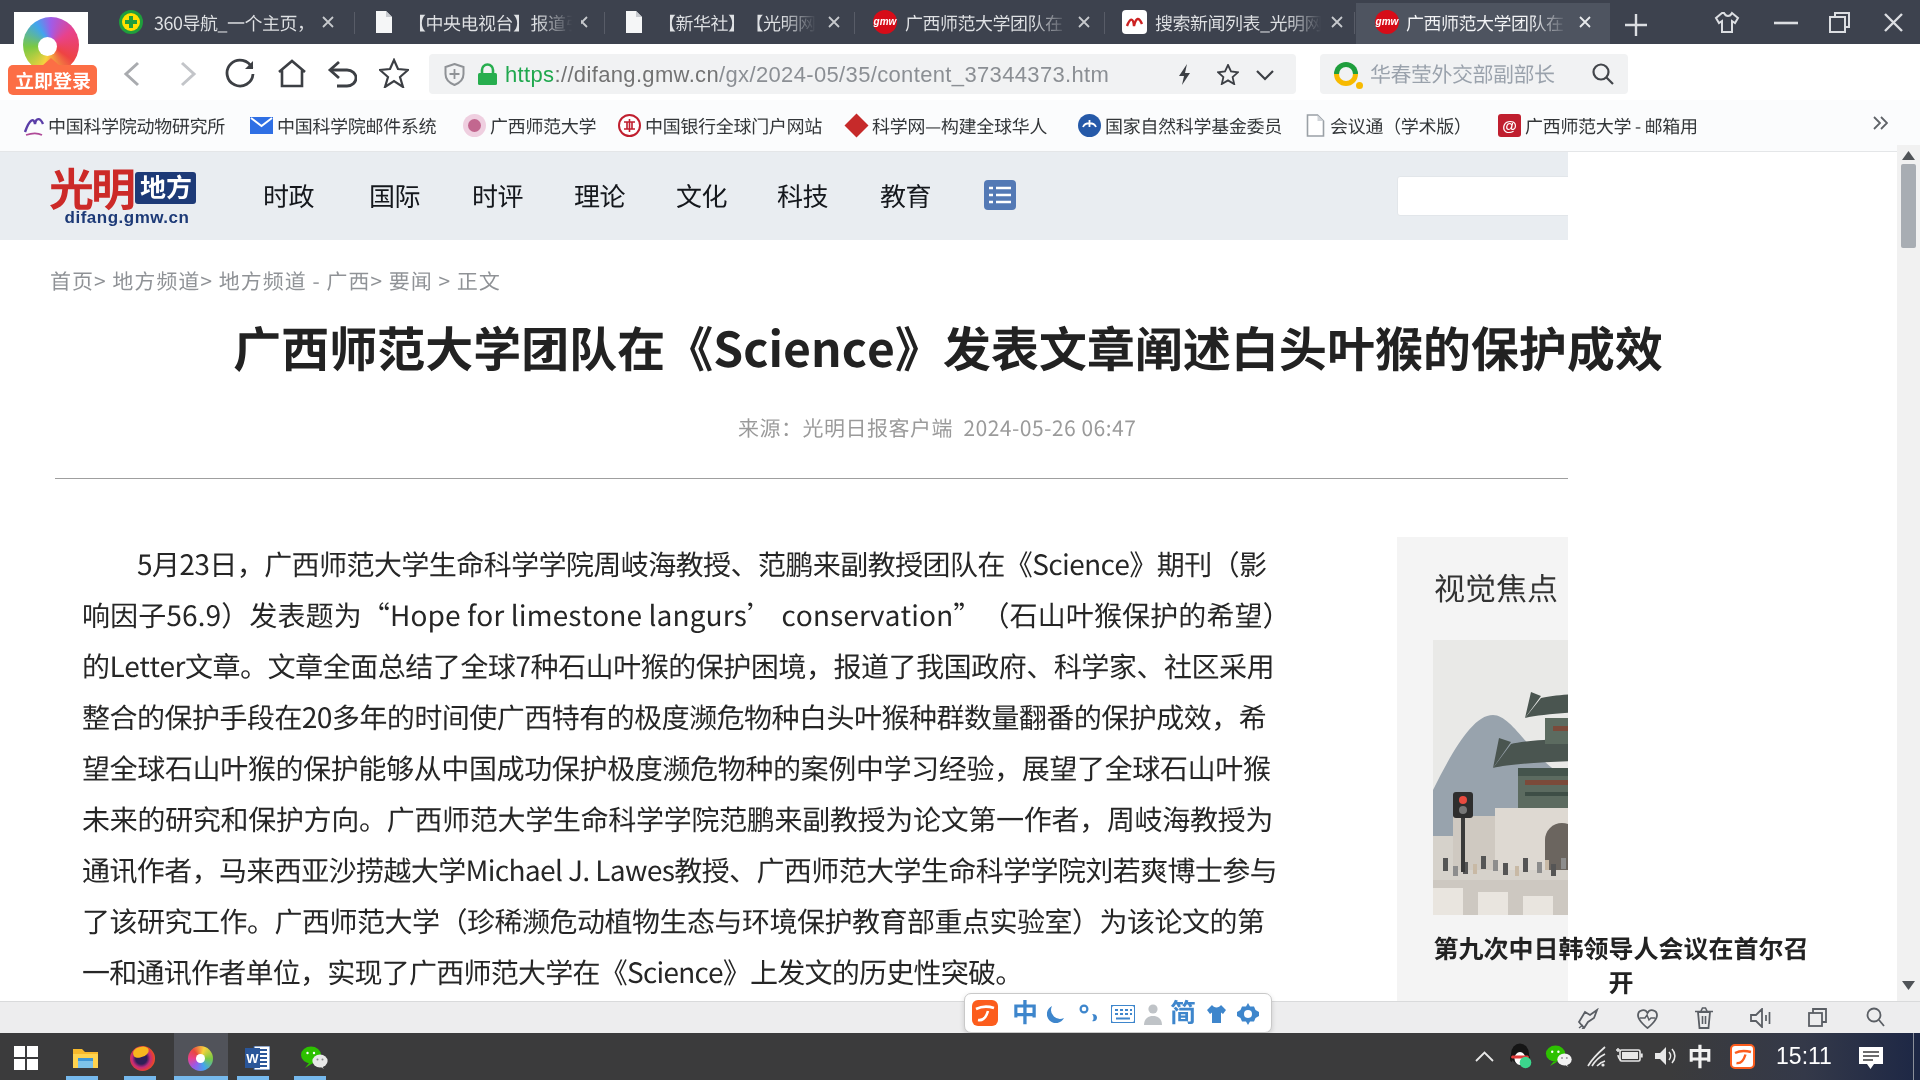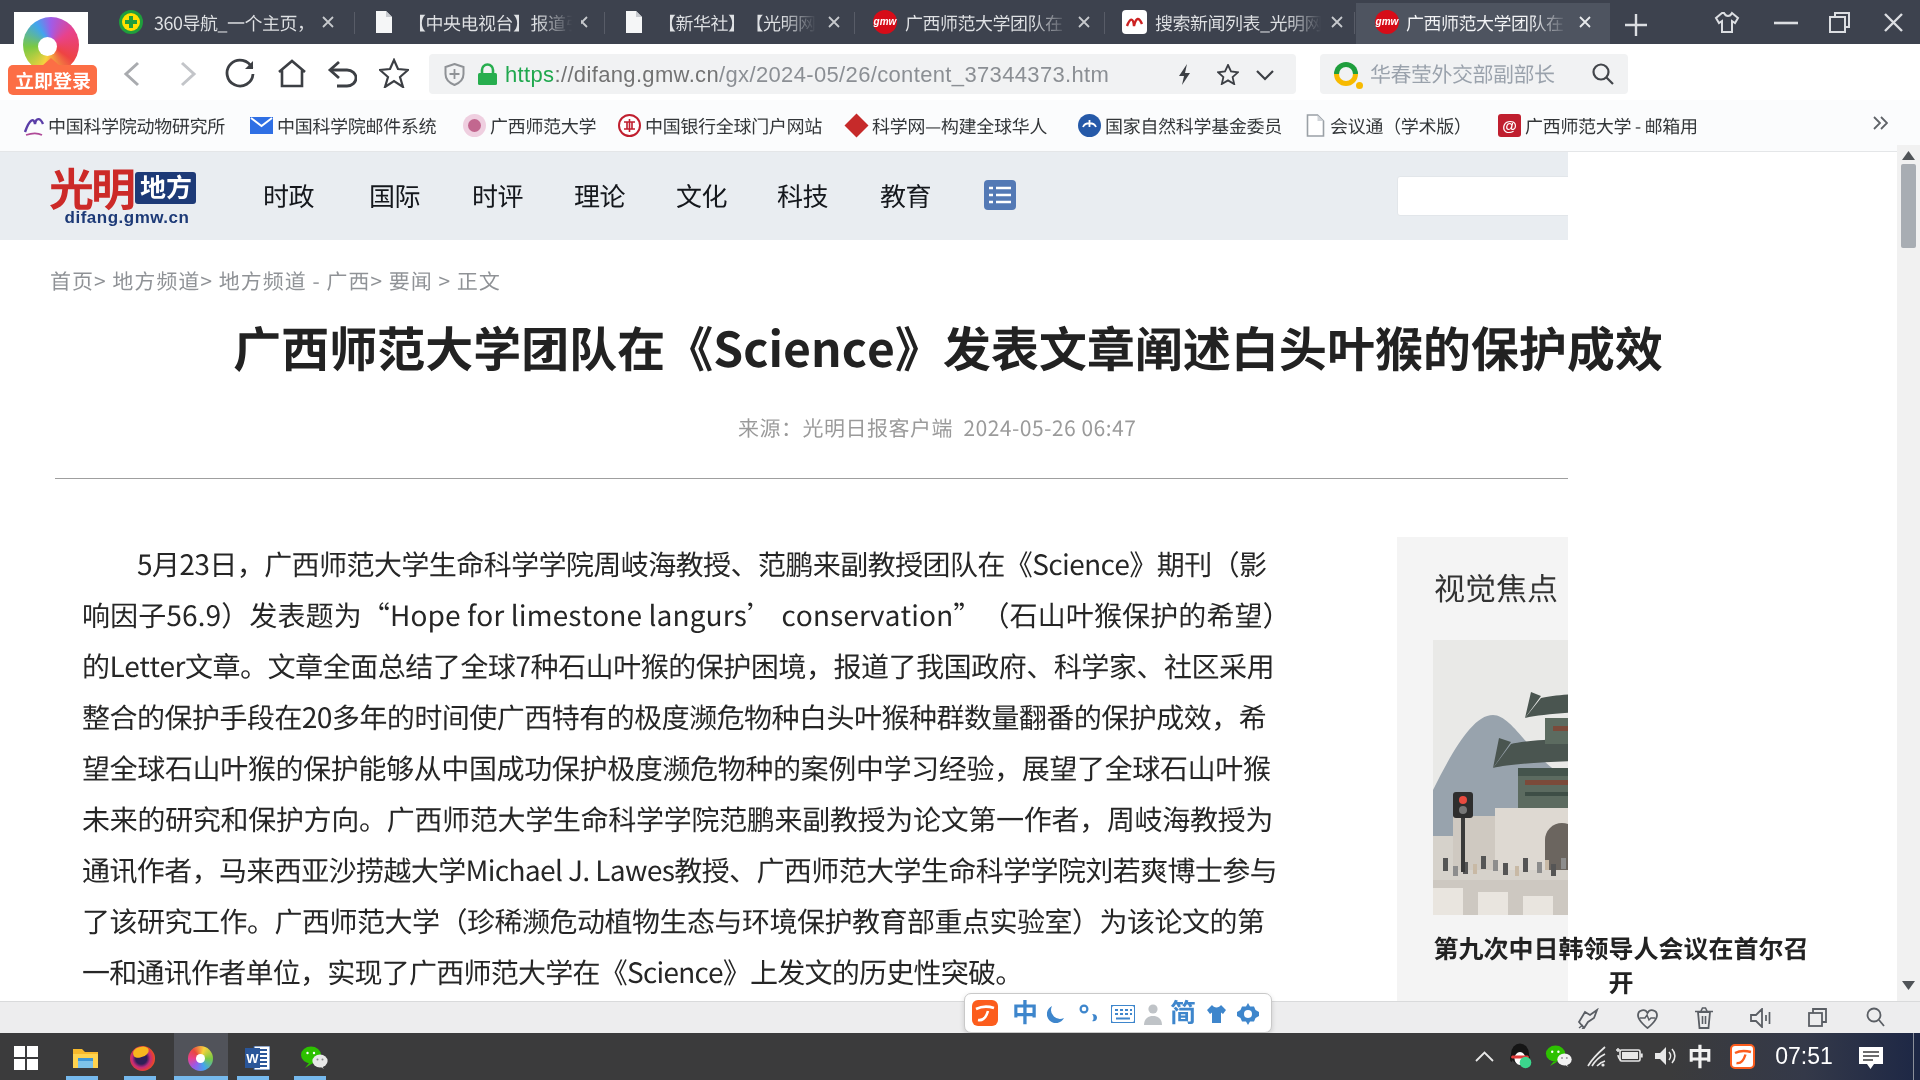--- a/index.html
+++ b/index.html
@@ -143,21 +143,21 @@
     </svg>
   <div id="addrbar">
     <svg class="abs" style="left:14px;top:9px" width="23" height="23">
         <path d="M11.5 1l9 3v7c0 6-4 9-9 11-5-2-9-5-9-11V4z" fill="none" stroke="#8f9296" stroke-width="2"></path>
         <path d="M11.5 6v10M6.5 11h10" stroke="#8f9296" stroke-width="1.8"></path>
       </svg>
     <svg class="abs" style="left:48px;top:9px" width="21" height="23">
         <rect x="1" y="10" width="19" height="12" rx="1.5" fill="#27ae4e"></rect>
         <path d="M5 10V7a5.5 5.5 0 0 1 11 0v3" fill="none" stroke="#27ae4e" stroke-width="2.6"></path>
       </svg>
-    <div id="urltxt"><span style="color:#1fa84e">https</span><span style="color:#737373">://difang.gmw.cn</span><span>/gx/2024-05/26/content_37344373.htm</span></div>
+    <div id="urltxt"><span style="color:#1fa84e">https</span><span style="color:#737373">://difang.gmw.cn</span><span>/gx/2024-05/35/content_37344373.htm</span></div>
     <svg class="abs" style="left:748px;top:10px" width="18" height="21">
         <path d="M10 0L2 12h5l-2 9 8-12H8z" fill="#3c3f44"></path>
       </svg>
     <svg class="abs" style="left:788px;top:10px" width="22" height="21">
         <path d="M11 1l3 6.5 7 .8-5.4 4.8 1.6 7L11 16.4 4.8 20l1.6-7L1 8.3l7-.8z" fill="none" stroke="#3c3f44" stroke-width="1.8"></path>
       </svg>
     <svg class="abs" style="left:827px;top:16px" width="18" height="11">
         <path d="M1 1l8 8 8-8" fill="none" stroke="#3c3f44" stroke-width="2.2"></path>
       </svg>
   </div>
@@ -522,21 +522,21 @@
 
   <svg class="abs" style="left:1654px;top:13px" width="24" height="20">
     <path d="M1 7v6h5l6 6V1L6 7z" fill="#e8e8e8"></path>
     <path d="M15 6a6 6 0 0 1 0 8M18 3a10 10 0 0 1 0 14" fill="none" stroke="#e8e8e8" stroke-width="1.6"></path>
   </svg>
 
   <div class="abs" style="left:1730px;top:11px;width:25px;height:25px;background:#fff;border:2px solid #fc5d1d;border-radius:5px"></div>
   <svg class="abs" style="left:1734px;top:16px" width="18" height="16">
       <path d="M1 4c5-2.6 10-2.6 16-1M2.5 14c4.5 1 7-2 9-8.5" fill="none" stroke="#fc5d1d" stroke-width="2.4"></path>
     </svg>
-  <div id="clock">07:51</div>
+  <div id="clock">15:11</div>
 
   <svg class="abs" style="left:1858px;top:13px" width="26" height="24">
       <path d="M1 1h24v17h-9l-3.5 5-3.5-5H1z" fill="#fff"></path>
       <path d="M5 6h16M5 10h16M5 14h10" stroke="#3b3b3c" stroke-width="1.6"></path>
     </svg>
   <div class="abs" style="left:1913px;top:0;width:1px;height:47px;background:#8a8f9a"></div>
 </div>
 
 <svg width="1920" height="1080" style="position:absolute;left:0;top:0;pointer-events:none;z-index:100" viewBox="0 0 1920 1080">
     <defs>

